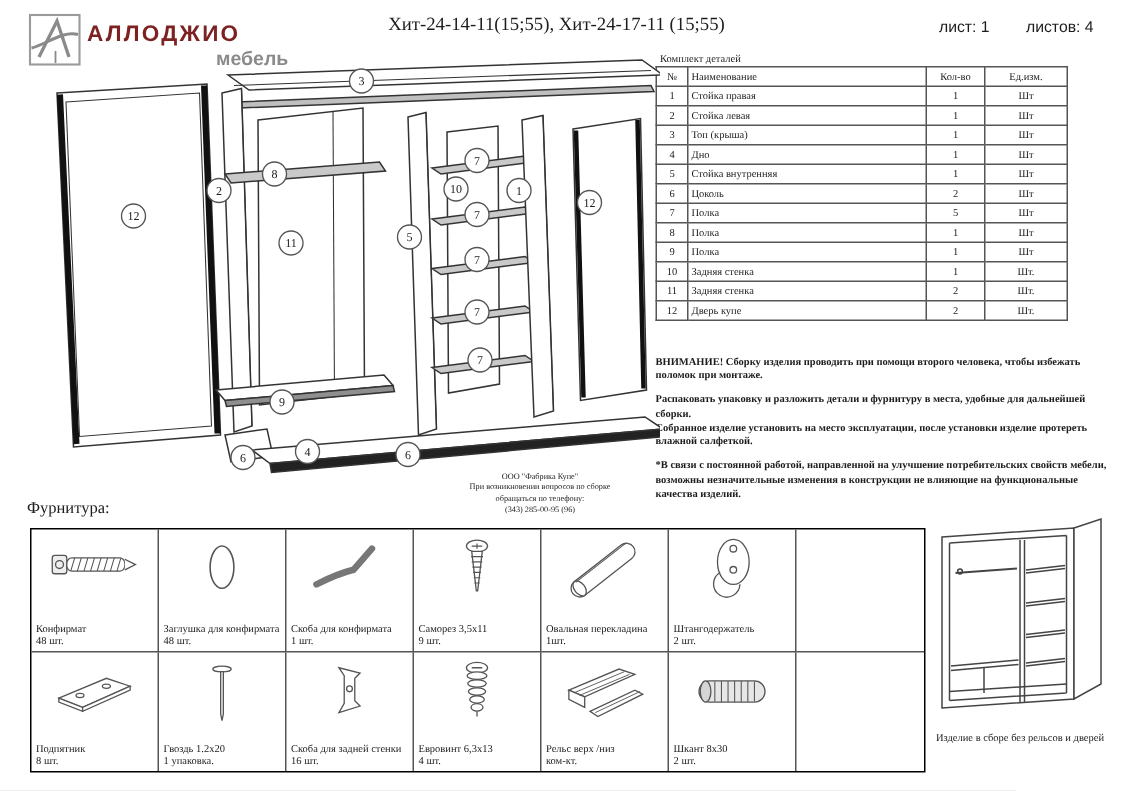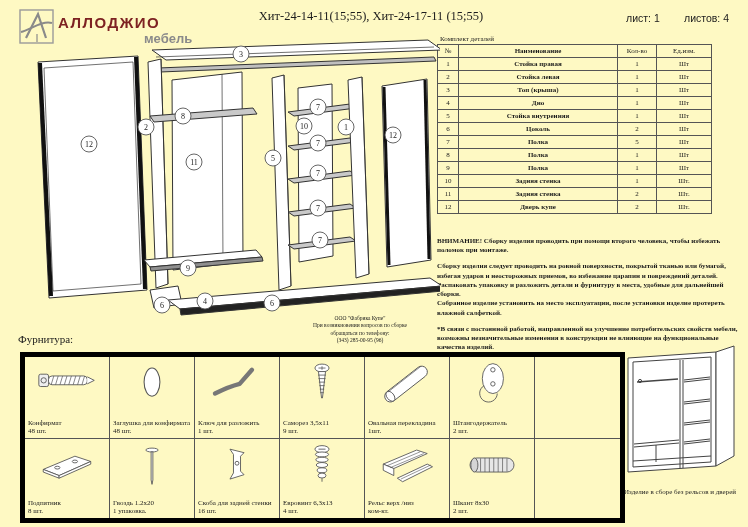--- a/index.html
+++ b/index.html
@@ -1,35 +1,35 @@
 <!DOCTYPE html>
 <html><head>
 <meta charset="utf-8">
 <style>
   html,body { margin:0; padding:0; background:#e8e8e8; }
-  .page { position:relative; width:748px; height:527px; background:#fef9c3;
+  .page { position:relative; width:748px; height:527px; background:#ffffff;
           font-family:"Liberation Serif", serif; color:#1c1c1c; overflow:hidden; }
 
   
   .logo-icon { position:absolute; left:18px; top:8px; }
   .brand { position:absolute; left:58px; top:14px; font-family:"Liberation Sans", sans-serif;
            font-weight:bold; font-size:15px; letter-spacing:1.5px; color:#7d2222; }
   .brand-sub { position:absolute; left:96px; top:31px; font-family:"Liberation Sans", sans-serif;
            font-weight:bold; font-size:13px; color:#8a8a8a;margin-left:48px; }
   .title { position:absolute; left:175px; top:9px; width:392px; text-align:center;
            font-size:12.5px; line-height:1.15; white-space:nowrap; }
   .sheet-info { position:absolute; top:12px; font-family:"Liberation Sans", sans-serif; font-size:10.5px; }
   #sheet1 { left:626px; } #sheet2 { left:684px; }
 
   
   .parts-caption { position:absolute; left:440px; top:35px; font-size:7px;text-align:center; }
   table.parts { position:absolute; left:437px; top:44px; border-collapse:collapse; font-size:7px; }
   table.parts th, table.parts td { border:1px solid #555; padding:0 2px; height:12px;
        line-height:1; font-weight:normal; text-align:center; vertical-align:middle; }
-  table.parts .c0 { width:16px; } table.parts .c1 { width:154px; text-align:center;font-weight:bold; }
+  table.parts .c0 { width:16px; } table.parts .c1 { width:154px; text-align:left; }
   table.parts .c2 { width:34px; } table.parts .c3 { width:50px; }
 
   
   .notes { position:absolute; left:437px; top:237px; width:308px; font-size:7px; line-height:1.32;font-weight:bold; }
   .notes .para { margin:0 0 7px 0; }
   .notes .para div { margin:0; }
 
   
   .factory { position:absolute; left:280px; top:315px; width:160px; text-align:center;
              font-size:5.5px; line-height:1.35; }
@@ -37,21 +37,21 @@
   
   .diagram { position:absolute; left:10px; top:38px; }
   .cabinet { position:absolute; left:620px; top:344px; }
   .cabinet-caption { position:absolute; left:610px; top:488px; width:140px; text-align:center;
                      font-size:7px; white-space:nowrap; }
 
   
   .hw-title { position:absolute; left:18px; top:333px; font-size:11px; }
   .hw-grid { position:absolute; left:20px; top:352px; display:grid;
              grid-template-columns:repeat(7, 85px); grid-template-rows:82px 79px;
-             border:5px solid #000000; }
+             border:1px solid #000000; }
   .hw-cell { position:relative; border-right:1px solid #555; border-bottom:1px solid #555; }
   .hw-cell:nth-child(7n) { border-right:none; }
   .hw-cell:nth-child(n+8) { border-bottom:none; }
   .hw-icon { height:46px; display:flex; align-items:center; justify-content:center; padding-top:3px; }
   .hw-label { position:absolute; left:3px; right:1px; bottom:3px; font-size:7px; line-height:1.15; }
 </style>
 </head>
 <body>
 
 <div class="page">
@@ -153,21 +153,20 @@
           <td class="c1">Дверь купе</td>
           <td class="c2">2</td>
           <td class="c3">Шт.</td>
         </tr>
       </tbody>
   </table>
 
   <div class="notes">
     <div class="para">ВНИМАНИЕ! Сборку изделия проводить при помощи второго человека, чтобы избежать поломок при монтаже.</div>
     <div class="para">
-      <div>Сборку изделия следует проводить на ровной поверхности, покрытой тканью или бумагой, избегая ударов и неосторожных приемов, во избежание царапин и повреждений деталей.</div>
       <div>Распаковать упаковку и разложить детали и фурнитуру в места, удобные для дальнейшей сборки.</div>
       <div>Собранное изделие установить на место эксплуатации, после установки изделие протереть влажной салфеткой.</div>
     </div>
     <div class="para">*В связи с постоянной работой, направленной на улучшение потребительских свойств мебели, возможны незначительные изменения в конструкции не влияющие на функциональные качества изделий.</div>
   </div>
 
   <svg class="diagram" width="430" height="300" viewBox="0 0 430 300">
     <g stroke="#333" stroke-width="1" fill="#ffffff">
 
       <g>
@@ -316,21 +315,21 @@
           <div>48 шт.</div>
         </div>
       </div>
       <div class="hw-cell">
         <div class="hw-icon">
           <svg width="72" height="44" viewBox="0 0 70 50">
             <path d="M10 37 C20 32 30 28 38 26 L52 10" fill="none" stroke="#777" stroke-width="5" stroke-linecap="round" stroke-linejoin="round"></path>
           </svg>
         </div>
         <div class="hw-label">
-          <div>Ключ для разложить</div>
+          <div>Скоба для конфирмата</div>
           <div>1 шт.</div>
         </div>
       </div>
       <div class="hw-cell">
         <div class="hw-icon">
           <svg width="72" height="44" viewBox="0 0 70 50">
             <g stroke="#555" fill="#fff">
               <ellipse cx="35" cy="8" rx="8" ry="4.5"></ellipse>
               <path d="M31 8 h8 M35 6 v4" stroke-width="0.9" fill="none"></path>
               <path d="M31 12 L39 12 L35.5 42 L34.5 42 Z"></path>

